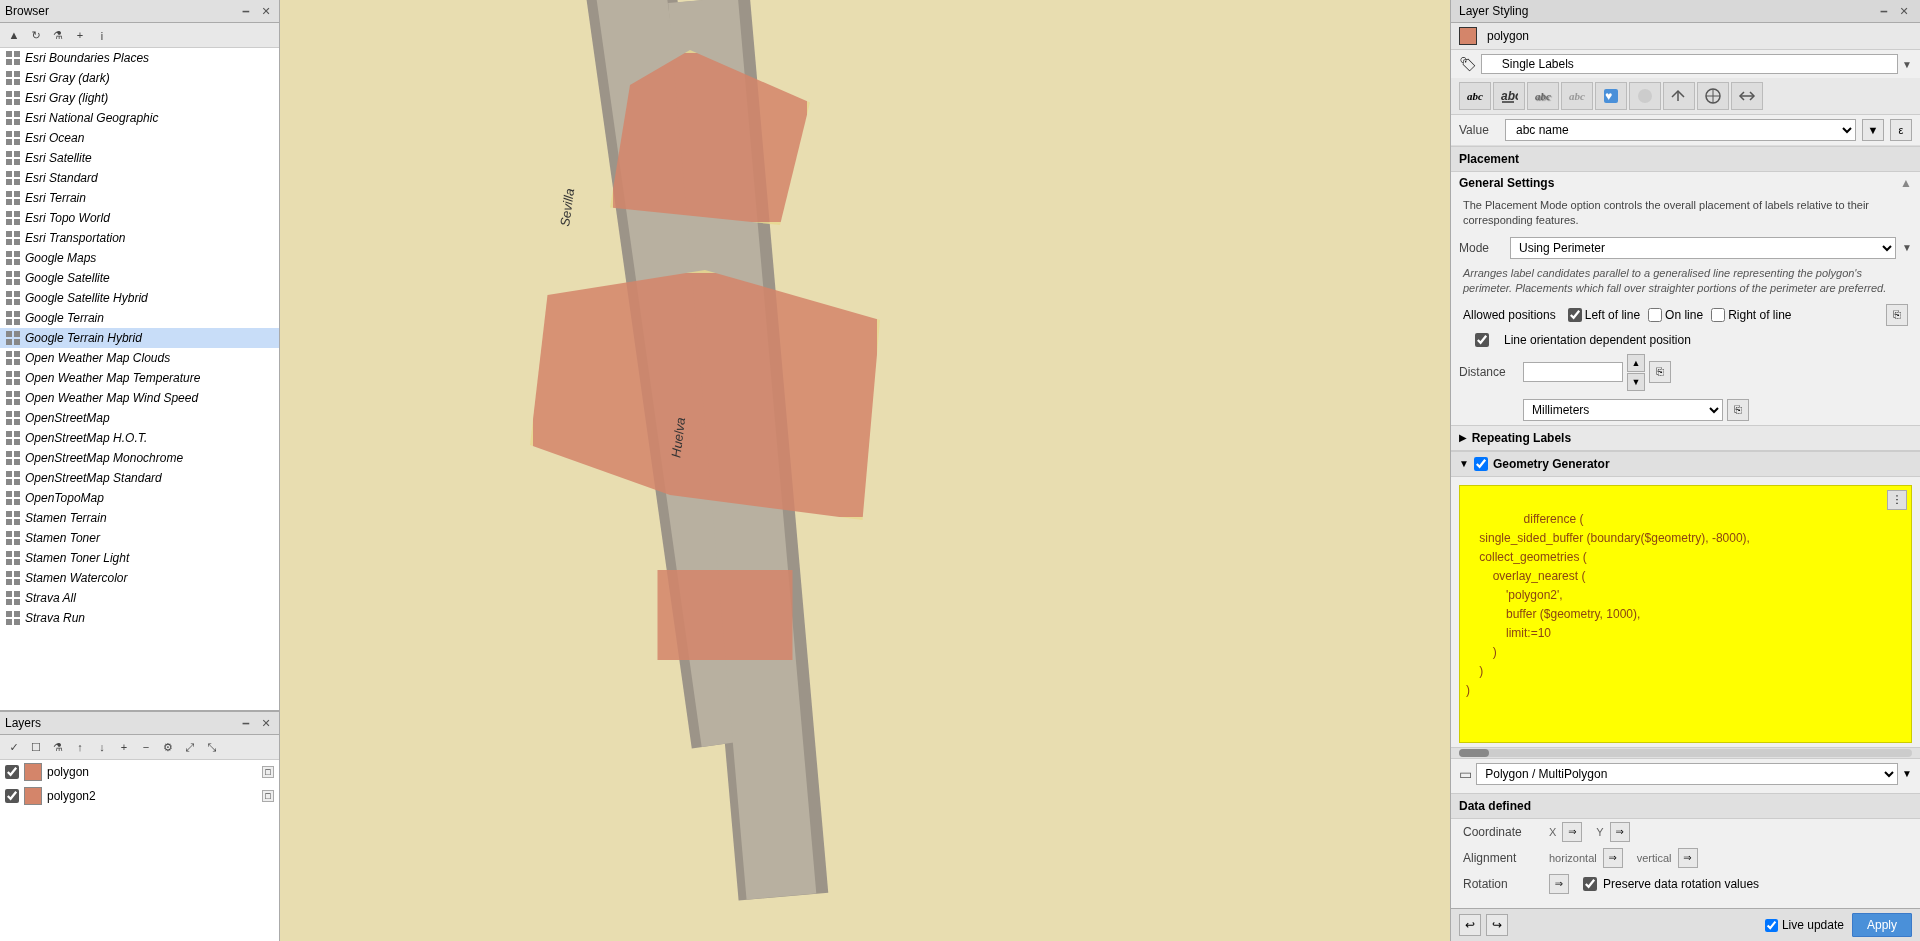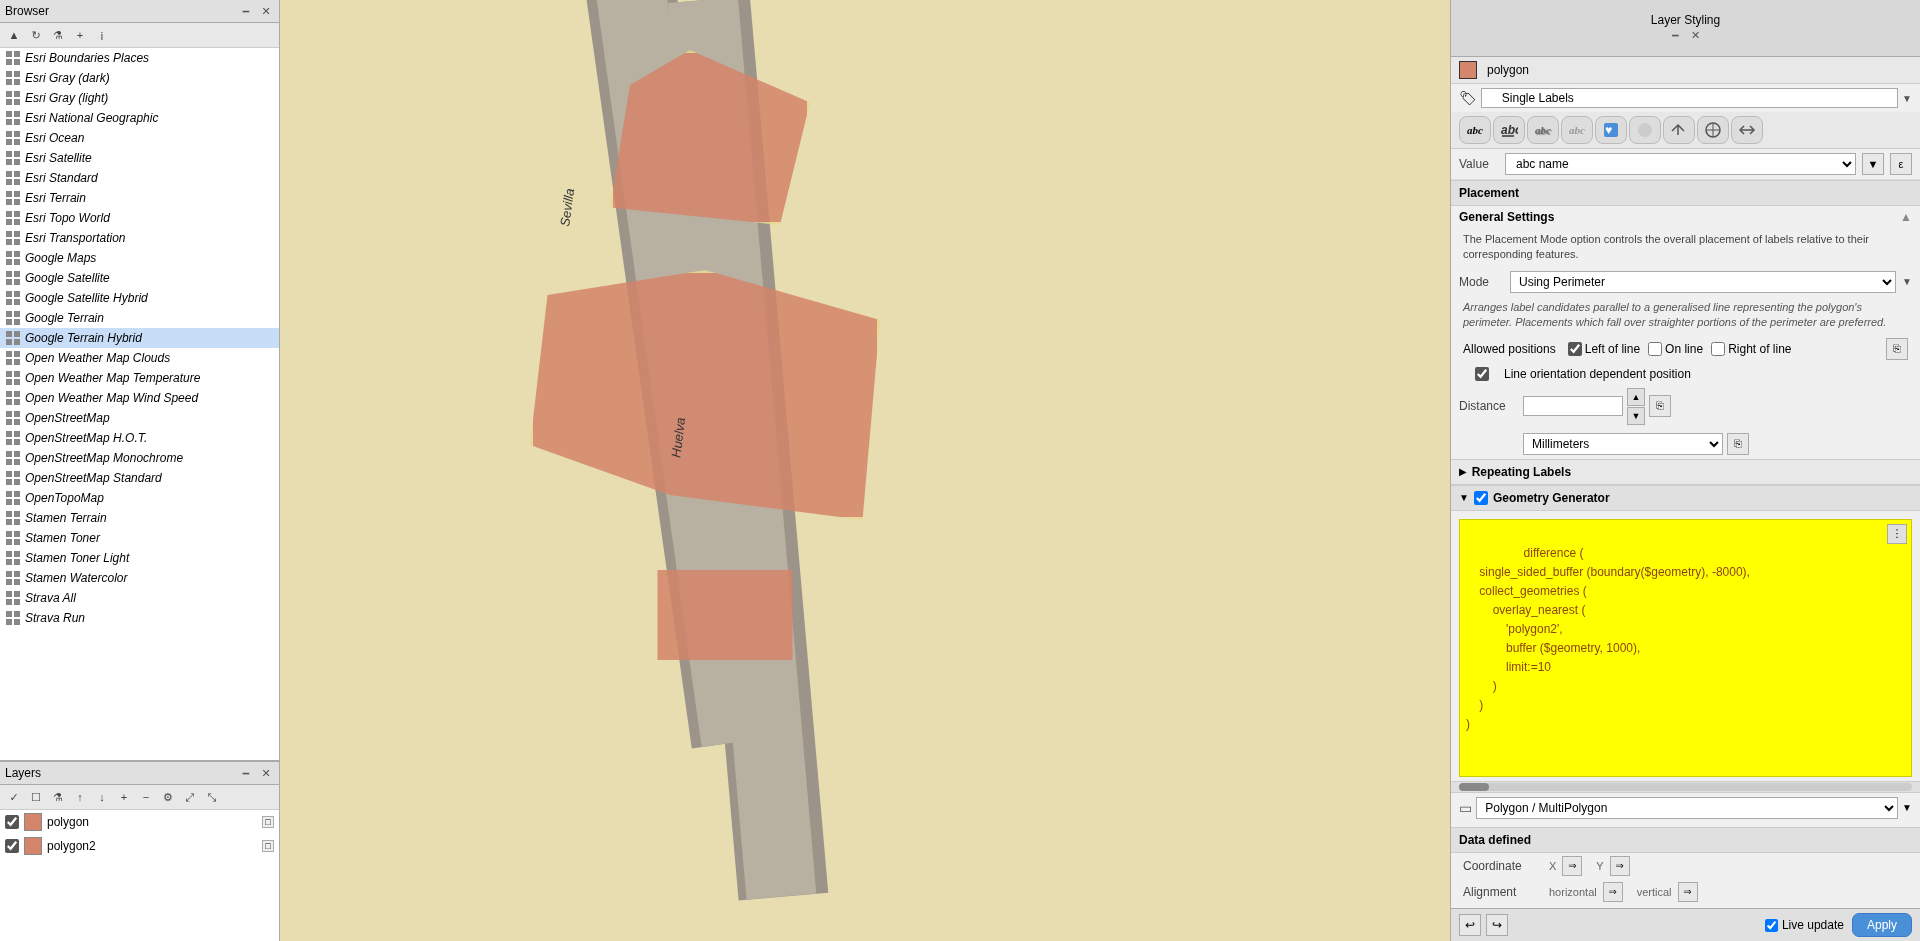--- a/index.html
+++ b/index.html
@@ -16,52 +16,52 @@
     #browser-toolbar { padding: 2px 4px; display: flex; gap: 2px; background: #e8e8e8; border-bottom: 1px solid #ccc; }
     .toolbar-btn { width: 20px; height: 20px; border: 1px solid transparent; background: transparent; cursor: pointer; display: flex; align-items: center; justify-content: center; font-size: 11px; color: #444; border-radius: 2px; }
     #browser-list { flex: 1; overflow-y: auto; background: white; font-style: italic; }
     .browser-item { display: flex; align-items: center; padding: 2px 5px; cursor: pointer; white-space: nowrap; gap: 4px; }
     .browser-item.selected { background: #c8ddf8; }
     .browser-item .item-icon { width: 16px; height: 16px; flex-shrink: 0; display: flex; align-items: center; justify-content: center; }
     .layer-icon { display: grid; grid-template-columns: 1fr 1fr; grid-template-rows: 1fr 1fr; width: 14px; height: 14px; gap: 1px; }
     .layer-icon-sq { width: 6px; height: 6px; background: #888; }
 
     
-    #layers-section { height: 180px; display: flex; flex-direction: column; border-top: 1px solid #aaa; }
+    #layers-section { height: 230px; display: flex; flex-direction: column; border-top: 1px solid #aaa; }
     #layers-header { background: #e0e0e0; border-bottom: 1px solid #aaa; padding: 3px 5px; display: flex; align-items: center; justify-content: space-between; }
     #layers-toolbar { padding: 2px 4px; display: flex; gap: 2px; background: #e8e8e8; border-bottom: 1px solid #ccc; flex-wrap: wrap; }
     #layers-list { flex: 1; overflow-y: auto; background: white; }
     .layer-entry { display: flex; align-items: center; padding: 3px 5px; gap: 5px; cursor: pointer; }
     .layer-checkbox { width: 14px; height: 14px; accent-color: #555; }
     .layer-color { width: 18px; height: 18px; border: 1px solid #888; flex-shrink: 0; }
     .layer-name { font-size: 12px; }
     .layer-expand { margin-left: auto; width: 12px; height: 12px; border: 1px solid #aaa; background: #eee; display: flex; align-items: center; justify-content: center; font-size: 9px; cursor: pointer; }
 
     
     #map-area { flex: 1; position: relative; overflow: hidden; background: #e8ddb0; }
     #map-canvas { width: 100%; height: 100%; position: relative; }
     .road-label { position: absolute; font-style: italic; font-size: 13px; color: #333; transform-origin: center; }
 
     
     #right-panel { width: 470px; height: 941px; background: #f0f0f0; border-left: 1px solid #aaa; display: flex; flex-direction: column; flex-shrink: 0; overflow: hidden; }
-    #panel-header { background: #d8d8d8; border-bottom: 1px solid #aaa; padding: 13px 8px; display: flex; align-items: center; justify-content: space-between; flex-direction: column; }
+    #panel-header { background: #d8d8d8; border-bottom: 1px solid #aaa; padding: 3px 8px; display: flex; align-items: center; justify-content: space-between; }
     .panel-header-icons { display: flex; gap: 4px; }
 
     #panel-content { flex: 1; overflow-y: auto; display: flex; flex-direction: column; }
 
     #layer-selector-bar { display: flex; align-items: center; gap: 5px; padding: 4px 8px; background: #e8e8e8; border-bottom: 1px solid #ccc; }
     .polygon-icon-sm { width: 18px; height: 18px; background: #d4856a; border: 1px solid #333; display: inline-block; }
 
     .dropdown-row { display: flex; align-items: center; gap: 4px; padding: 4px 8px; }
     .dropdown-full { flex: 1; padding: 2px 20px; border: 1px solid #aaa; background: white; font-size: 12px; appearance: none; -webkit-appearance: none; cursor: pointer; }
     .dropdown-arrow { font-size: 10px; color: #555; }
 
     
     #style-tabs { display: flex; align-items: center; padding: 4px 8px; gap: 2px; border-bottom: 1px solid #ccc; background: #e8e8e8; }
-    .style-tab { width: 32px; height: 28px; border: 1px solid #bbb; background: #ddd; cursor: pointer; display: flex; align-items: center; justify-content: center; border-radius: 8px; font-size: 11px; }
+    .style-tab { width: 32px; height: 28px; border: 1px solid #bbb; background: #ddd; cursor: pointer; display: flex; align-items: center; justify-content: center; border-radius: 0; font-size: 11px; }
 
     
     .value-row { display: flex; align-items: center; gap: 6px; padding: 4px 8px; border-bottom: 1px solid #ddd; }
     .value-label { color: #444; min-width: 40px; }
     .value-input { flex: 1; padding: 2px 6px; border: 1px solid #aaa; background: white; font-size: 12px; }
     .value-btn { width: 22px; height: 22px; border: 1px solid #aaa; background: #e8e8e8; cursor: pointer; display: flex; align-items: center; justify-content: center; font-size: 11px; }
 
     
     .section-header { padding: 5px 8px; font-weight: bold; font-size: 12px; background: #e0e0e0; border-bottom: 1px solid #ccc; border-top: 1px solid #ccc; }
     .sub-section-header { padding: 4px 8px; font-weight: bold; font-size: 12px; }
@@ -112,21 +112,21 @@
     .data-def-sub { color: #666; font-size: 11px; }
     .rotate-row { display: flex; align-items: center; gap: 6px; padding: 3px 12px; }
     .rotate-label { min-width: 80px; color: #444; }
     .rotate-icon { width: 20px; height: 20px; border: 1px solid #aaa; background: #e8e8e8; cursor: pointer; display: flex; align-items: center; justify-content: center; font-size: 10px; }
     .rotate-cb-label { font-size: 12px; }
 
     
     #bottom-bar { display: flex; align-items: center; justify-content: space-between; padding: 4px 8px; background: #e0e0e0; border-top: 1px solid #aaa; flex-shrink: 0; }
     .bottom-left { display: flex; gap: 5px; }
     .bottom-right { display: flex; align-items: center; gap: 8px; }
-    .bottom-btn { padding: 4px 14px; border: 1px solid #999; background: #e8e8e8; cursor: pointer; font-size: 12px; border-radius: 7px; }
+    .bottom-btn { padding: 4px 14px; border: 1px solid #999; background: #e8e8e8; cursor: pointer; font-size: 12px; border-radius: 1px; }
     .bottom-btn.primary { background: #4a90d9; color: white; border-color: #3a7ac9; }
     .live-update-cb { display: flex; align-items: center; gap: 4px; cursor: pointer; }
     .undo-redo-btn { width: 22px; height: 22px; border: 1px solid #aaa; background: #e8e8e8; cursor: pointer; display: flex; align-items: center; justify-content: center; font-size: 12px; }
 
     
     ::-webkit-scrollbar { width: 8px; height: 8px; }
     ::-webkit-scrollbar-track { background: #f0f0f0; }
     ::-webkit-scrollbar-thumb { background: #bbb; border-radius: 4px; }
   </style>
 </head>

